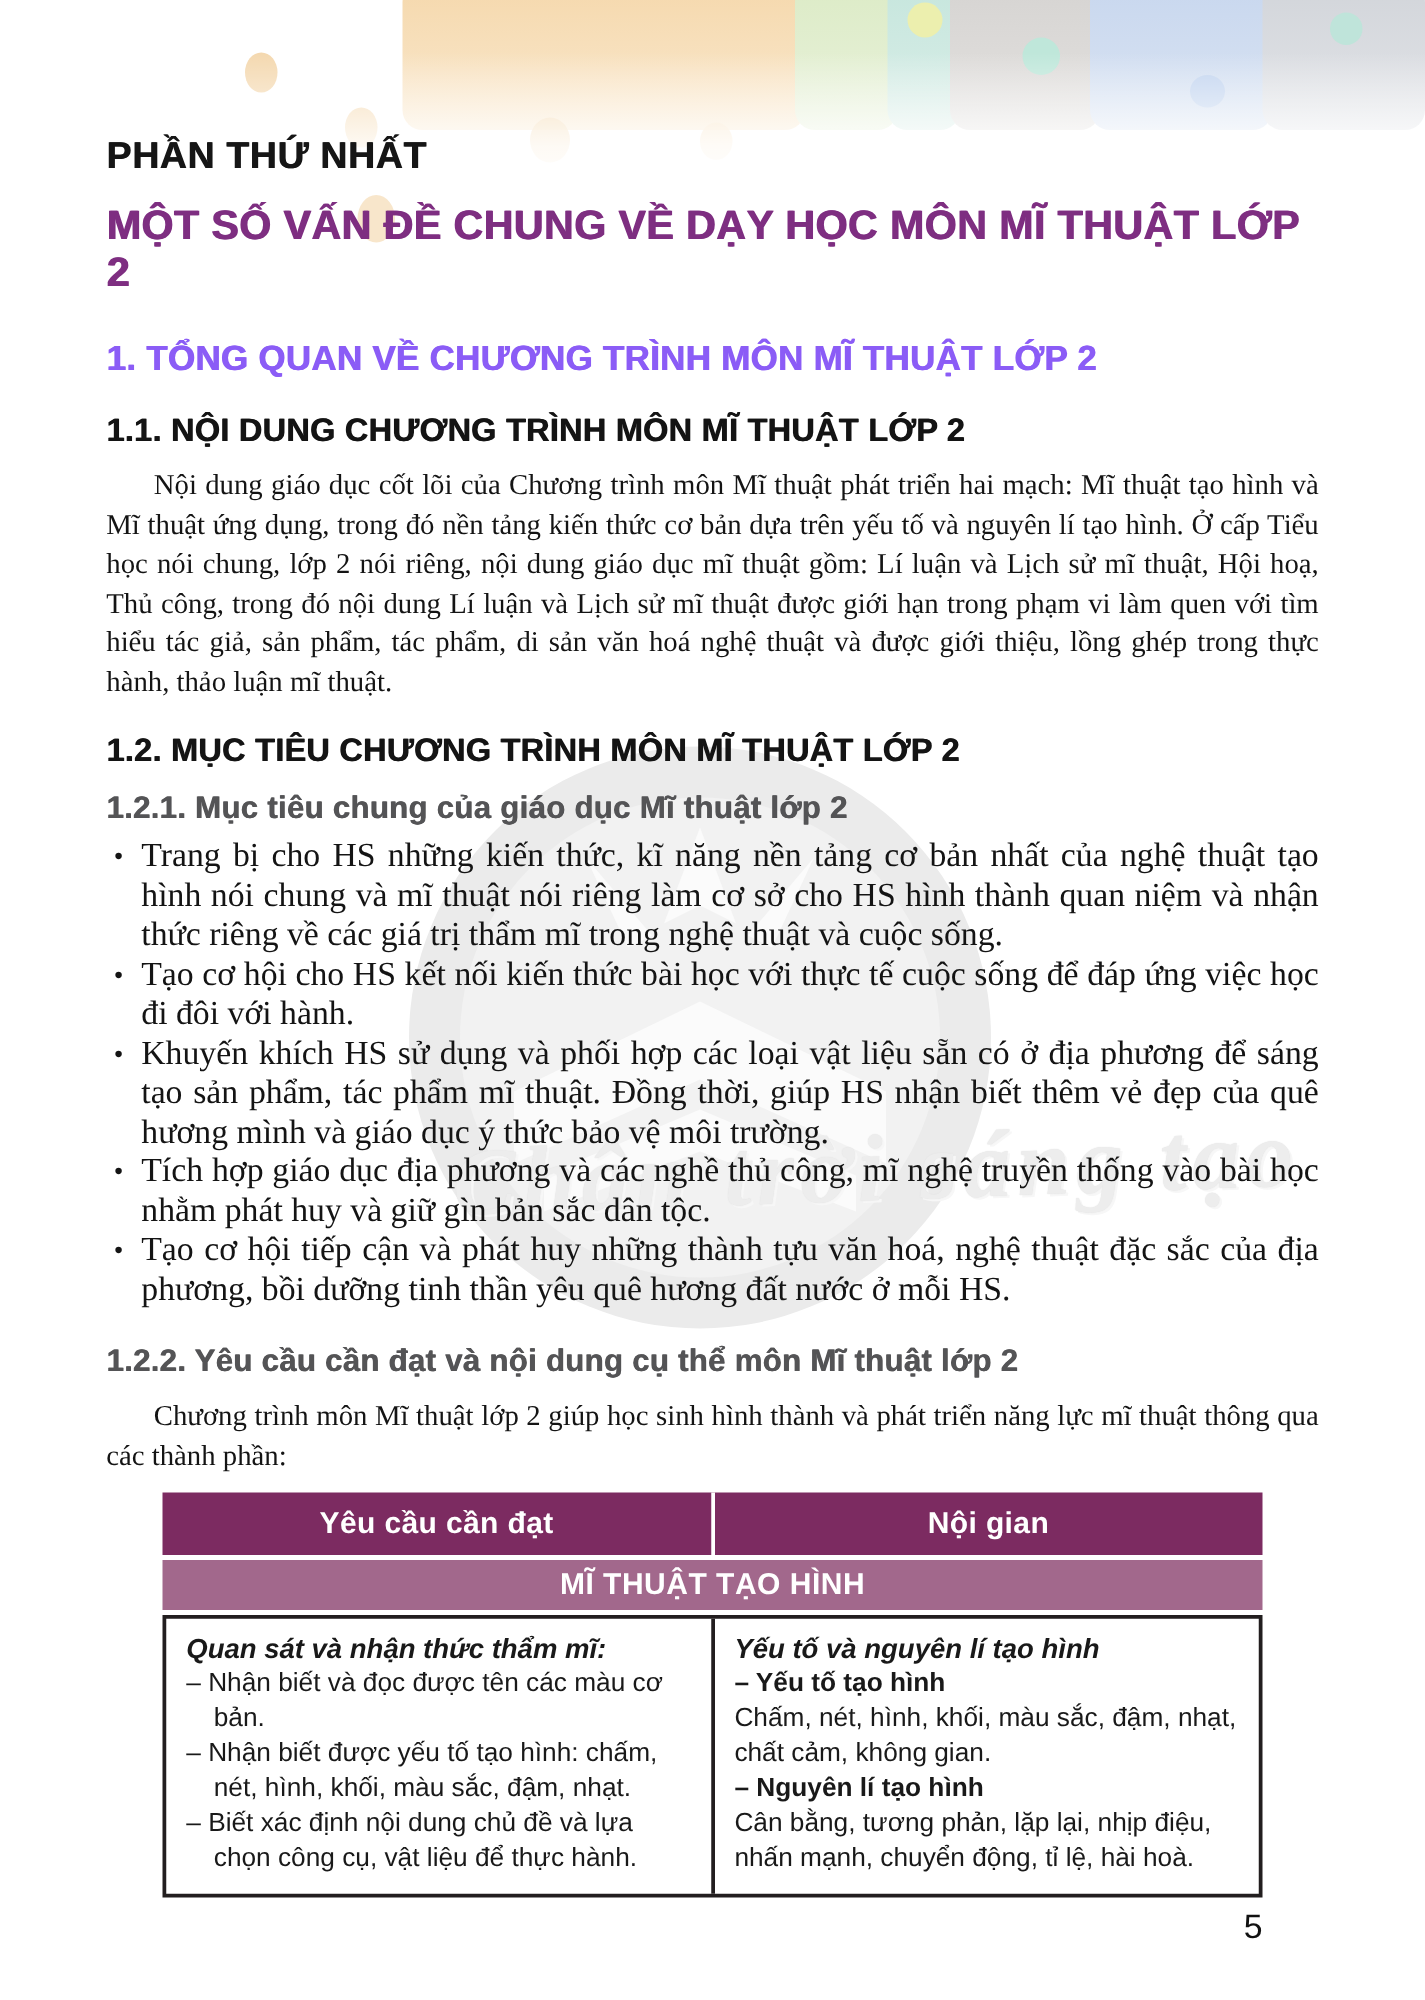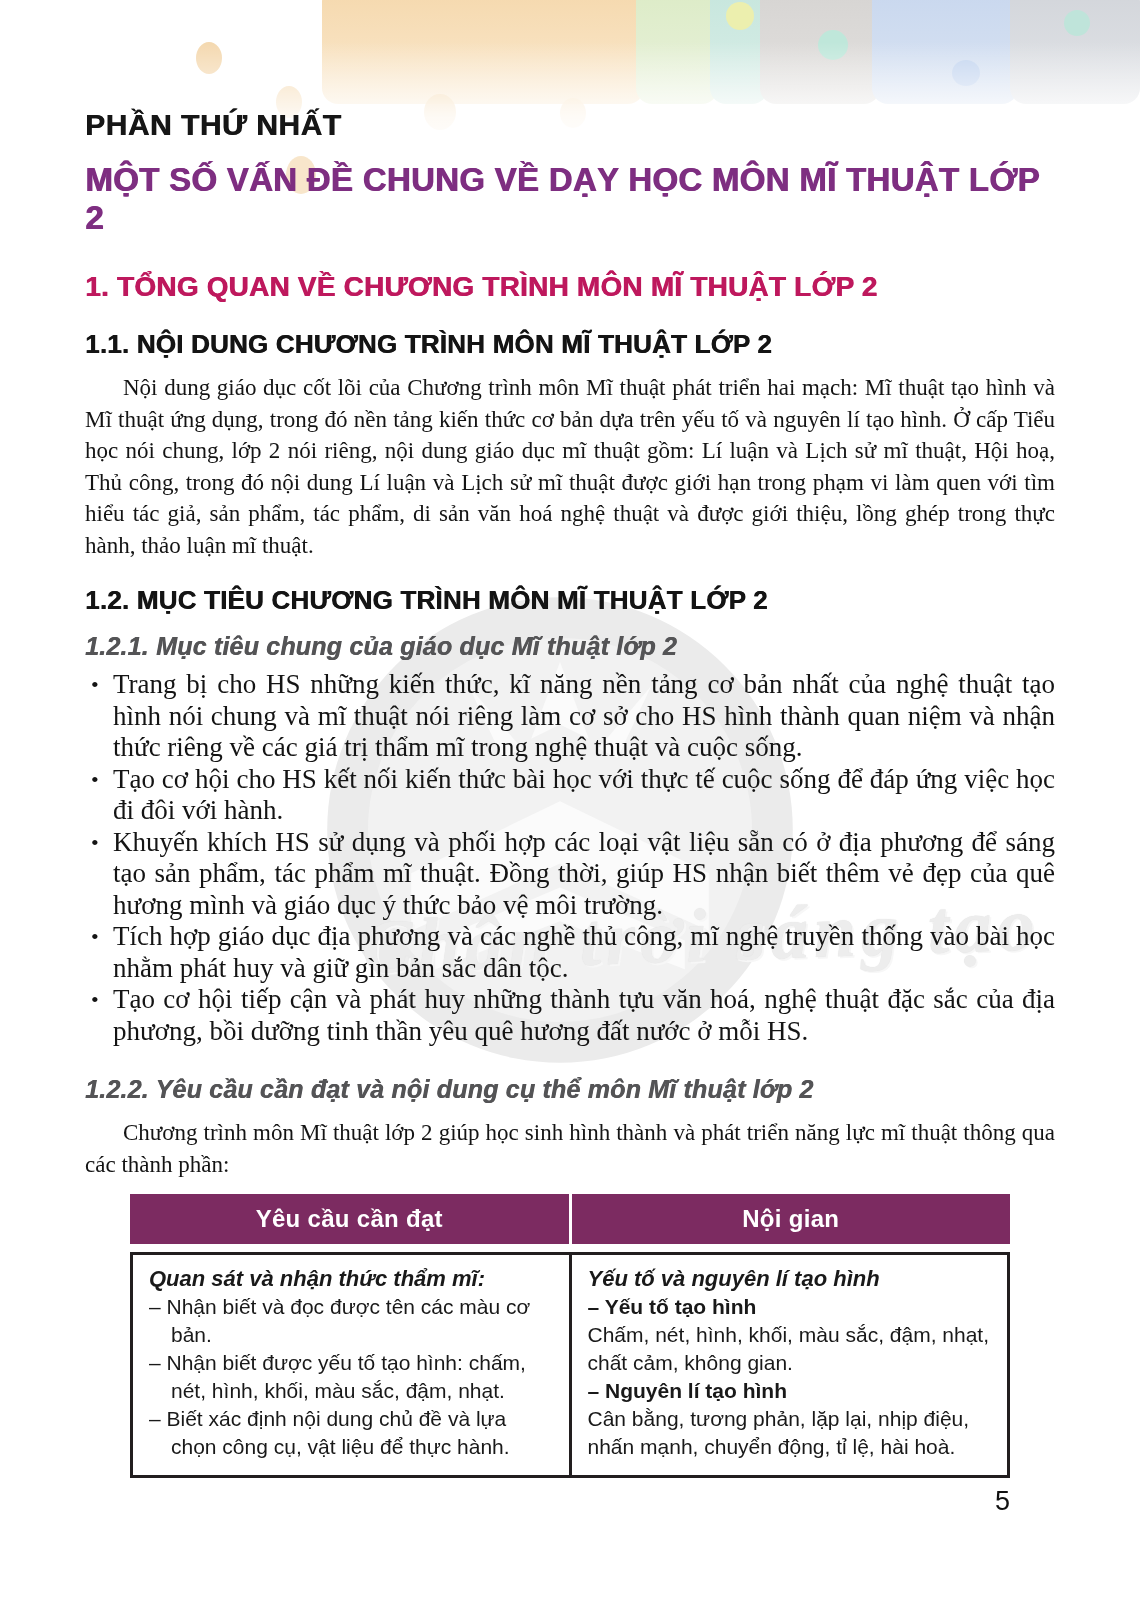--- a/index.html
+++ b/index.html
@@ -55,33 +55,33 @@
     text-shadow:.6px 0 0 currentColor;letter-spacing:.5px;margin:0;
   }
   .h-title{
     font-family:"Liberation Sans",sans-serif;font-weight:bold;
     font-size:33px;line-height:38px;color:#7e2e81;
     text-shadow:.9px 0 0 currentColor;letter-spacing:.3px;
     margin:20px 0 0 0;
   }
   .h-sec{
     font-family:"Liberation Sans",sans-serif;font-weight:bold;
-    font-size:28px;line-height:32px;color:#be185d;
+    font-size:28px;line-height:32px;color:#8b5cf6;
     text-shadow:.7px 0 0 currentColor;margin:34px 0 0 0;letter-spacing:.2px;
   }
   .h-sub{
     font-family:"Liberation Sans",sans-serif;font-weight:bold;
     font-size:26px;line-height:30px;color:#141414;
     text-shadow:.6px 0 0 currentColor;margin:26px 0 0 0;letter-spacing:.2px;
   }
   .h-sub.mt{margin-top:24px;}
   .h-gray{
     font-family:"Liberation Sans",sans-serif;font-weight:bold;
     font-size:25px;line-height:29px;color:#545456;
-    text-shadow:.5px 0 0 currentColor;margin:17px 0 0 0;letter-spacing:.2px;font-style:italic;
+    text-shadow:.5px 0 0 currentColor;margin:17px 0 0 0;letter-spacing:.2px;
   }
   .h-gray.mt{margin-top:28px;}
 
   .body-p{
     font-size:23px;line-height:31.5px;text-align:justify;
     text-indent:38px;margin:13px 0 0 0;color:#141414;
   }
 
   ul.bullets{list-style:none;margin:8px 0 0 0;padding:0;}
   ul.bullets li{
@@ -185,20 +185,21 @@
     <h5 class="h-gray mt">1.2.2. Yêu cầu cần đạt và nội dung cụ thể môn Mĩ thuật lớp 2</h5>
 
     <p class="body-p">Chương trình môn Mĩ thuật lớp 2 giúp học sinh hình thành và phát triển năng lực mĩ thuật thông qua các thành phần:</p>
 
     <div class="req-table">
       <div class="t-head">
         <div class="t-h-cell">Yêu cầu cần đạt</div>
         <div class="t-h-cell">Nội gian</div>
       </div>
       <div class="t-gap"></div>
+      <div class="t-subhead">MĨ THUẬT TẠO HÌNH</div>
       <div class="t-gap"></div>
       <div class="t-body">
         <div class="t-cell left">
           <div class="cell-heading">Quan sát và nhận thức thẩm mĩ:</div>
           <div class="dash">– Nhận biết và đọc được tên các màu cơ bản.</div>
           <div class="dash">– Nhận biết được yếu tố tạo hình: chấm, nét, hình, khối, màu sắc, đậm, nhạt.</div>
           <div class="dash">– Biết xác định nội dung chủ đề và lựa chọn công cụ, vật liệu để thực hành.</div>
         </div>
         <div class="t-cell right">
           <div class="cell-heading">Yếu tố và nguyên lí tạo hình</div>

